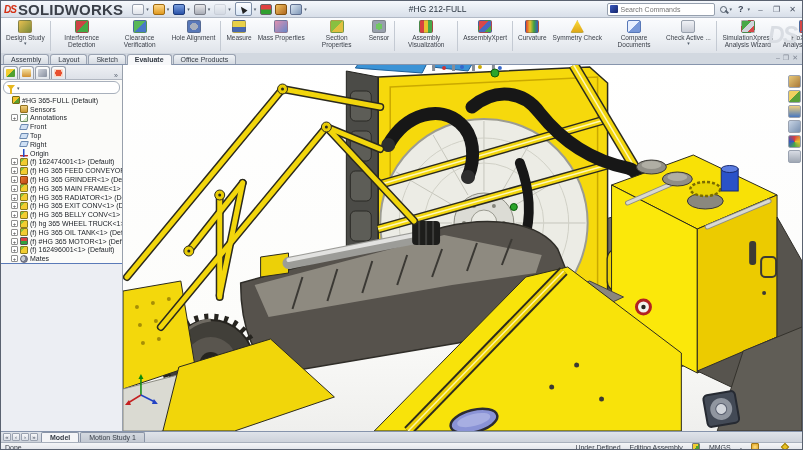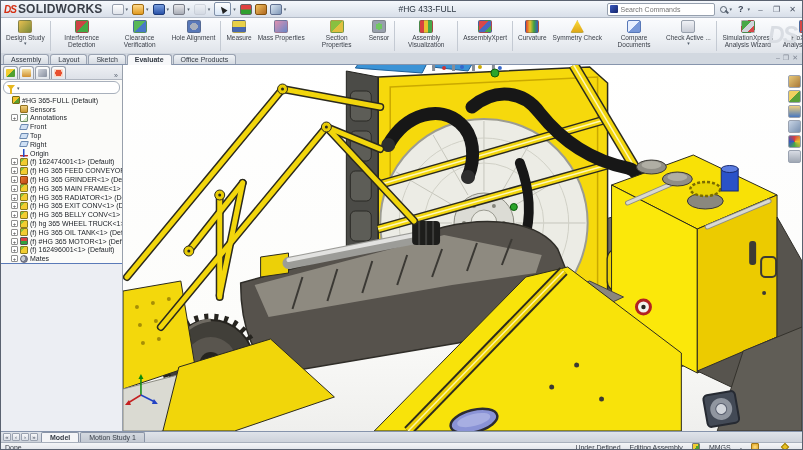--- a/index.html
+++ b/index.html
@@ -3,21 +3,21 @@
 <meta charset="utf-8">
 <style>
   *{margin:0;padding:0;box-sizing:border-box}
   html,body{width:803px;height:450px;overflow:hidden;font-family:"Liberation Sans",sans-serif;background:#e4e8ee}
   body{position:relative;border:1px solid #5a6270}
 
   
   .titlebar{height:17px;background:linear-gradient(180deg,#f5f8fc,#d8dfe9);border-bottom:1px solid #b2bac6;display:flex;align-items:center;padding:0 3px;gap:3px}
   .logo{display:flex;align-items:center;gap:2px;margin-right:6px}
   .logo-mark{color:#d42e12;font-weight:bold;font-style:italic;font-size:10px;letter-spacing:-1px}
-  .logo-text{font-size:12px;font-weight:bold;color:#3a3f48;letter-spacing:.2px}
+  .logo-text{font-size:15px;font-weight:bold;color:#3a3f48;letter-spacing:.2px}
   .tbi{width:12px;height:11px;border-radius:2px;display:inline-block;flex:none}
   .new-icon{background:linear-gradient(180deg,#ffffff,#dfe3ea);border:1px solid #98a0ae}
   .open-icon{background:linear-gradient(180deg,#ffd98a,#e09a20);border:1px solid #a06a10}
   .save-icon{background:linear-gradient(180deg,#7aa0e0,#2a52a8);border:1px solid #1c3a7a}
   .print-icon{background:linear-gradient(180deg,#e8e8ea,#a8acb6);border:1px solid #7a7e88}
   .undo-icon{background:linear-gradient(180deg,#eef0f4,#ccd2dc);border:1px solid #b8bec8;opacity:.55}
   .rebuild-icon{background:linear-gradient(180deg,#e04040 45%,#30a030 55%);border:1px solid #666}
   .appearance-icon{background:linear-gradient(135deg,#f0c060,#b06820);border:1px solid #805010}
   .scene-icon{background:linear-gradient(135deg,#d8e4f0,#8098b8);border:1px solid #607090}
   .mda{font-size:5px;color:#55606e;margin:0 1px 0 -1px}
@@ -141,21 +141,21 @@
   <span class="tbi undo-icon"></span>
     <span class="mda">▾</span>
   <span class="selbox">
       <span class="cursor-glyph"></span>
     </span>
     <span class="mda">▾</span>
   <span class="tbi rebuild-icon"></span>
   <span class="tbi appearance-icon"></span>
   <span class="tbi scene-icon"></span>
     <span class="mda">▾</span>
-  <div class="doc-title">#HG 433-FULL</div>
+  <div class="doc-title">#HG 212-FULL</div>
   <div class="searchbox">
     <span class="search-scope"></span>
     <input placeholder="Search Commands" style="">
   </div>
   <span class="mag"></span>
     <span class="mda">▾</span>
   <span class="help-glyph">?</span>
     <span class="mda">▾</span>
   <span class="winbtn">–</span>
   <span class="winbtn">❐</span>

